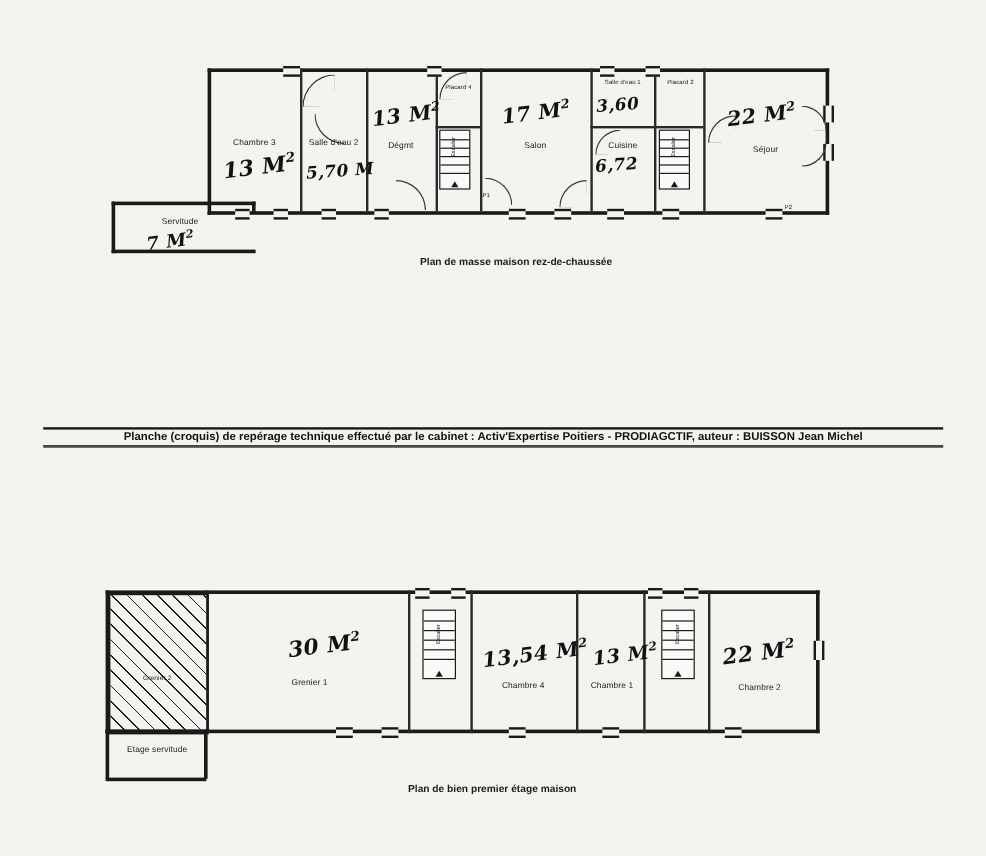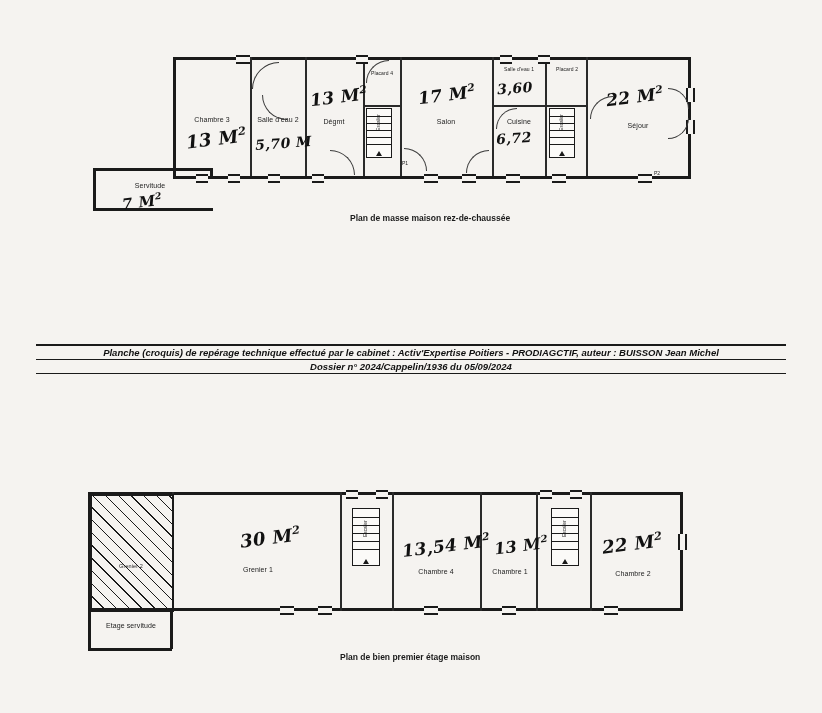--- a/index.html
+++ b/index.html
@@ -244,25 +244,24 @@
     <div class="hand" style="left:310px; top:86px; font-size:17px;"><span>13 M</span><sup>2</sup></div>
     <div class="hand" style="left:418px; top:84px; font-size:17px;"><span>17 M</span><sup>2</sup></div>
     <div class="hand" style="left:497px; top:80px; font-size:14px; transform:rotate(-4deg);"><span>3,60</span></div>
     <div class="hand" style="left:496px; top:130px; font-size:14px; transform:rotate(-4deg);"><span>6,72</span></div>
     <div class="hand" style="left:606px; top:86px; font-size:17px;"><span>22 M</span><sup>2</sup></div>
     <div class="hand" style="left:122px; top:192px; font-size:15px;"><span>7 M</span><sup>2</sup></div>
 
     <div class="caption" style="left:350px; top:213px;">Plan de masse maison rez-de-chaussée</div>
   </div>
 
-  <div class="midblock" style="left:36px; top:344px; width:750px;font-style:italic;">
+  <div class="midblock" style="left:36px; top:356px; width:750px;">
     <div class="rule"></div>
     <div class="line">Planche (croquis) de repérage technique effectué par le cabinet : Activ'Expertise Poitiers - PRODIAGCTIF, auteur : BUISSON Jean Michel</div>
     <div class="rule" style="height:1px;"></div>
-    <div class="line">Dossier n° 2024/Cappelin/1936 du 05/09/2024</div>
     <div class="rule" style="height:1px;"></div>
   </div>
 
   <div>
 
     <div class="wall h" style="left:88px; top:492px; width:595px;"></div>
     <div class="wall h" style="left:88px; top:608px; width:595px;"></div>
     <div class="wall v" style="left:88px; top:492px; height:119px;"></div>
     <div class="wall v" style="left:680px; top:492px; height:119px;"></div>
 

